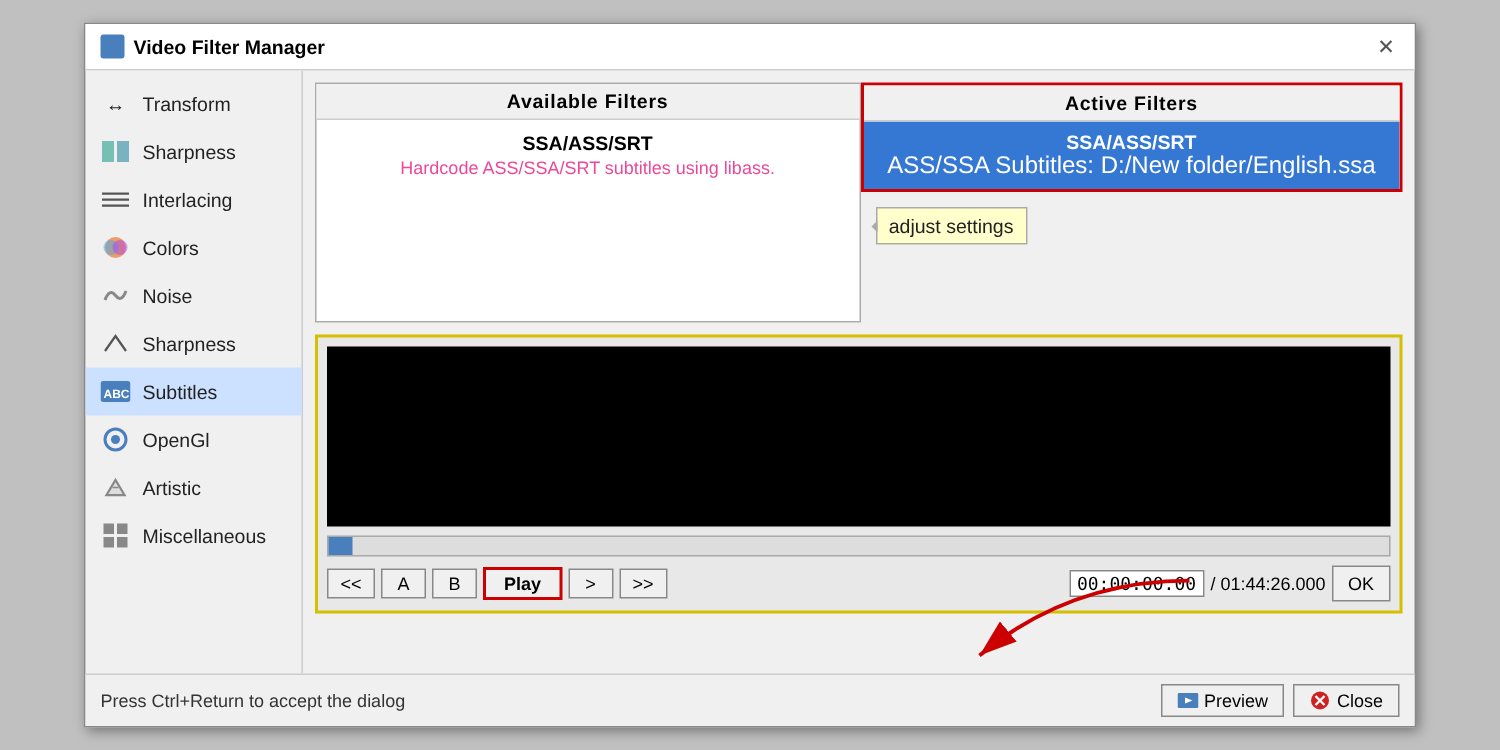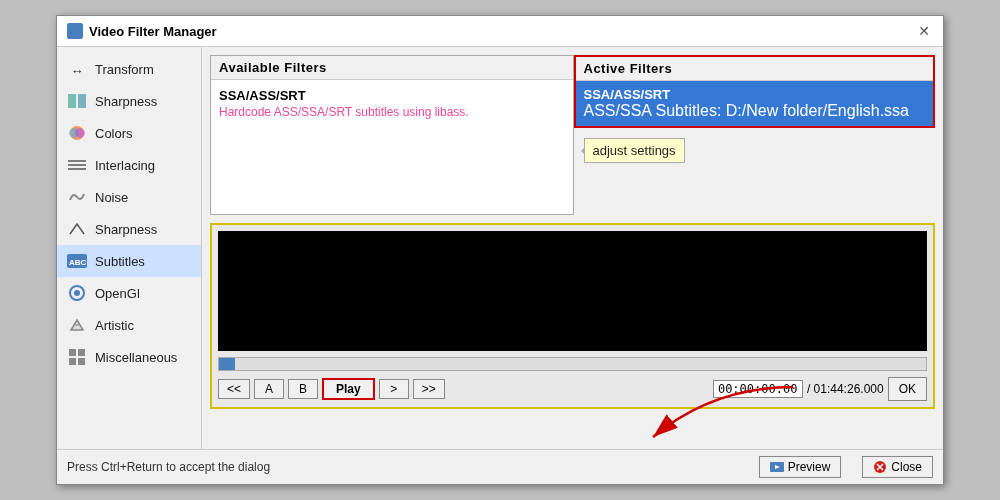--- a/index.html
+++ b/index.html
@@ -91,20 +91,21 @@
     .right-panel {
       flex: 1;
       display: flex;
       flex-direction: column;
       padding: 8px;
       gap: 8px;
     }
     .filters-row {
       display: flex;
       height: 160px;
+      text-align: center;
     }
     .filter-panel {
       flex: 1;
       border: 1px solid #aaa;
       background: #fff;
       display: flex;
       flex-direction: column;
     }
     .filter-panel-header {
       font-weight: 700;
@@ -236,21 +237,21 @@
       padding: 6px 10px;
       display: flex;
       align-items: center;
       justify-content: space-between;
       background: #f0f0f0;
       font-size: 12px;
     }
     .status-text { color: #333; }
     .bottom-btns {
       display: flex;
-      gap: 21px;
+      gap: 6px;
       padding-left: 10px;
     }
     .bottom-btn {
       display: flex;
       align-items: center;
       gap: 4px;
       padding: 3px 10px;
       border: 1px solid #888;
       background: #f0f0f0;
       cursor: pointer;
@@ -292,37 +293,37 @@
         <div class="sidebar-icon">
           <svg width="18" height="14" viewBox="0 0 18 14">
               <rect x="0" y="0" width="8" height="14" fill="#4a9" opacity="0.7"></rect>
               <rect x="10" y="0" width="8" height="14" fill="#49a" opacity="0.7"></rect>
             </svg>
         </div>
         <span>Sharpness</span>
       </div>
       <div class="sidebar-item">
         <div class="sidebar-icon">
+          <svg width="18" height="14" viewBox="0 0 18 14">
+            <line x1="0" y1="3" x2="18" y2="3" stroke="#555" stroke-width="1.5"></line>
+            <line x1="0" y1="7" x2="18" y2="7" stroke="#555" stroke-width="1.5"></line>
+            <line x1="0" y1="11" x2="18" y2="11" stroke="#555" stroke-width="1.5"></line>
+          </svg>
+        </div>
+        <span>Interlacing</span>
+      </div>
+      <div class="sidebar-item">
+        <div class="sidebar-icon">
           <svg width="18" height="18" viewBox="0 0 18 18">
             <circle cx="9" cy="9" r="7" fill="#e84" opacity="0.8"></circle>
             <circle cx="6" cy="9" r="5" fill="#4ae" opacity="0.5"></circle>
             <circle cx="12" cy="9" r="5" fill="#a4e" opacity="0.5"></circle>
           </svg>
         </div>
         <span>Colors</span>
-      </div>
-      <div class="sidebar-item">
-        <div class="sidebar-icon">
-          <svg width="18" height="14" viewBox="0 0 18 14">
-            <line x1="0" y1="3" x2="18" y2="3" stroke="#555" stroke-width="1.5"></line>
-            <line x1="0" y1="7" x2="18" y2="7" stroke="#555" stroke-width="1.5"></line>
-            <line x1="0" y1="11" x2="18" y2="11" stroke="#555" stroke-width="1.5"></line>
-          </svg>
-        </div>
-        <span>Interlacing</span>
       </div>
       <div class="sidebar-item">
         <div class="sidebar-icon">
           <svg width="18" height="14" viewBox="0 0 18 14">
             <path d="M2 10 Q5 2 9 7 Q13 12 16 4" stroke="#888" stroke-width="2" fill="none"></path>
           </svg>
         </div>
         <span>Noise</span>
       </div>
       <div class="sidebar-item">

